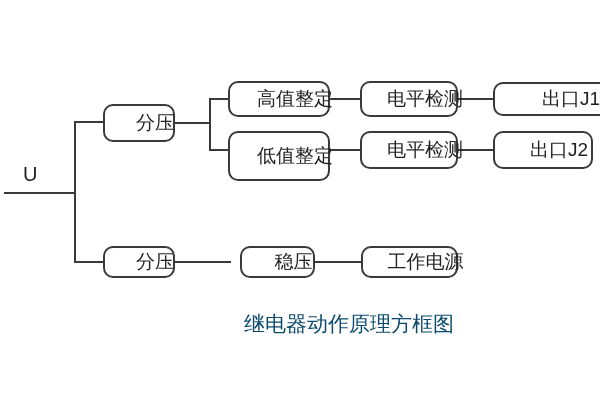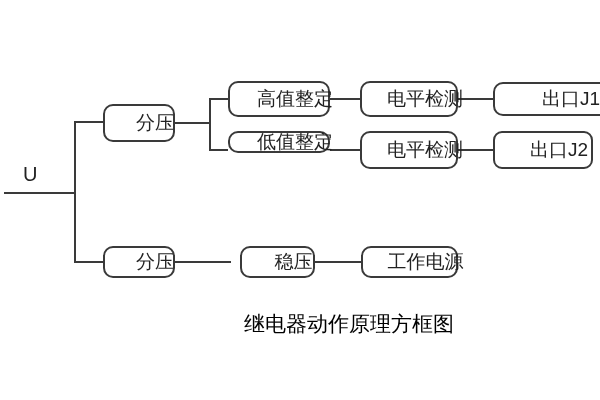--- a/index.html
+++ b/index.html
@@ -44,33 +44,33 @@
     color: #222222;
     z-index: 2;
   }
   .caption {
     position: absolute;
     left: 244px;
     top: 310px;
     width: 210px;
     text-align: center;
     font-size: 21px;
-    color: #000000;
+    color: #0c4a6e;
     z-index: 2;
     font-family: Liberation Mono, monospace;
   }
 
   
   .n-fenya-top     { left: 103px; top: 104px; width: 72px;  height: 38px; }
   .n-gaozhi        { left: 228px; top: 81px;  width: 102px; height: 36px; }
-  .n-dizhi         { left: 228px; top: 131px; width: 102px; height: 22px; }
+  .n-dizhi         { left: 228px; top: 131px; width: 102px; height: 50px; }
   .n-dianping1     { left: 360px; top: 81px;  width: 98px;  height: 36px; }
   .n-dianping2     { left: 360px; top: 131px; width: 98px;  height: 38px; }
   .n-chukou1       { left: 493px; top: 82px;  width: 124px; height: 34px; }
-  .n-chukou2       { left: 493px; top: 131px; width: 100px; height: 38px; border-radius: 9px; }
+  .n-chukou2       { left: 493px; top: 131px; width: 100px; height: 38px; }
   .n-fenya-bottom  { left: 103px; top: 246px; width: 72px;  height: 32px; }
   .n-wenya         { left: 240px; top: 246px; width: 75px;  height: 32px; }
   .n-gongzuo       { left: 361px; top: 246px; width: 97px;  height: 32px; text-align: right; }
 
   
   .w-input         { left: 4px;   top: 192px; width: 71px;  }
   .w-trunk         { left: 74px;  top: 121px; height: 142px;}
   .w-branch-top    { left: 75px;  top: 121px; width: 28px;  }
   .w-fenya-split   { left: 175px; top: 122px; width: 36px;  }
   .w-split-v       { left: 209px; top: 98px;  height: 53px; }

